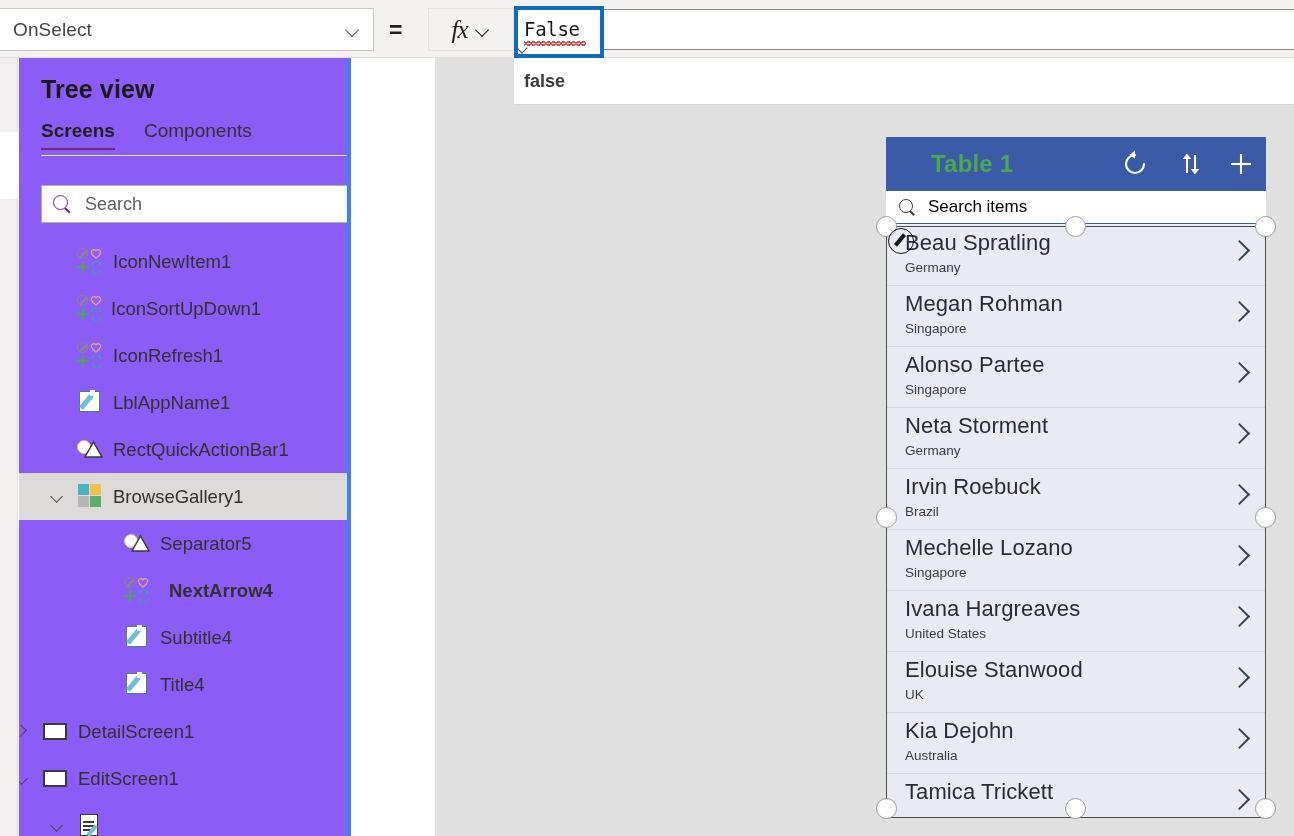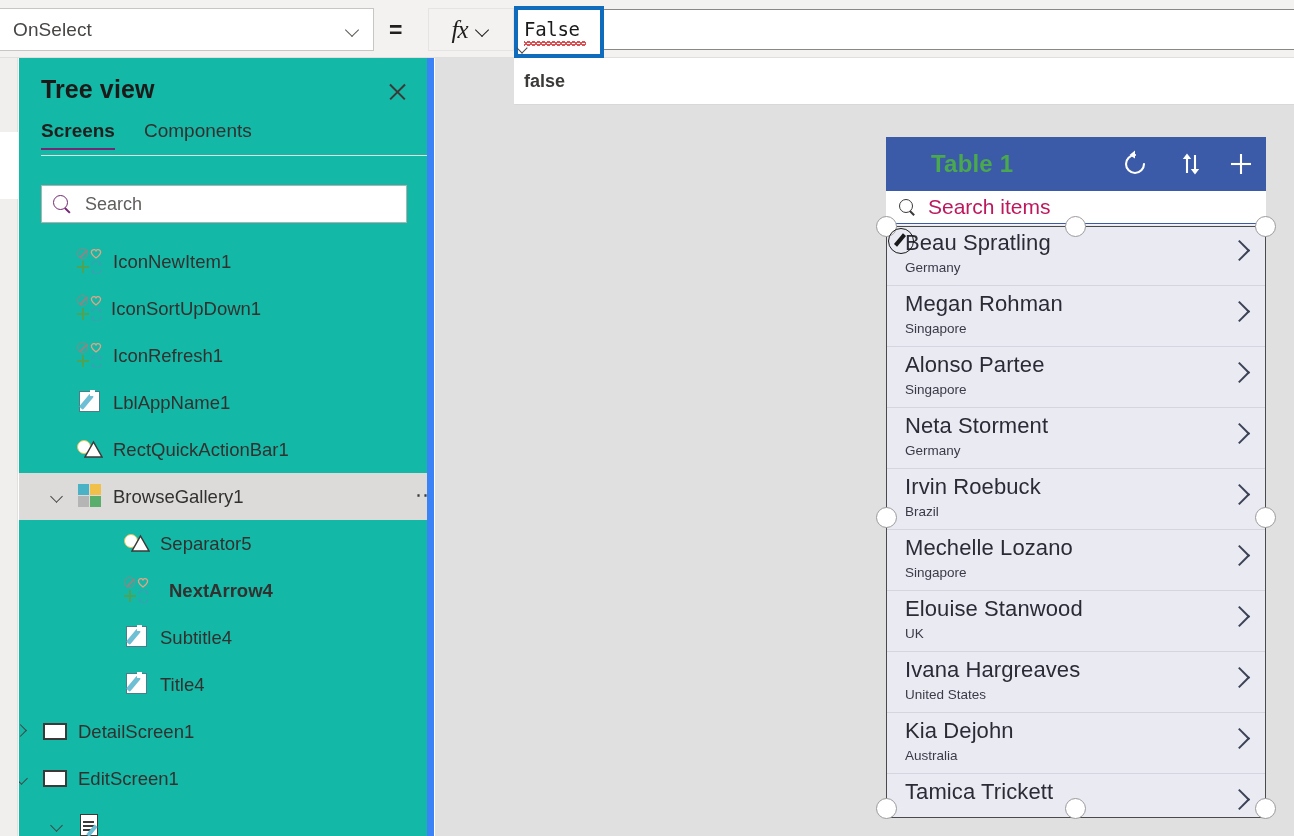--- a/index.html
+++ b/index.html
@@ -143,23 +143,23 @@
   }
   .rail-active {
     position: absolute; left: 0; top: 74px;
     width: 18px; height: 67px;
     background: #ffffff;
   }
 
   
   .treeview {
     position: absolute; left: 19px; top: 58px;
-    width: 415px; height: 778px;
-    background: #14b8a6;
-    border-right: 7px solid #3b82f6;
+    width: 332px; height: 778px;
+    background: #8b5cf6;
+    border-right: 4px solid #3b82f6;
     overflow: hidden;
   }
   .tv-header {
     position: absolute; left: 0; top: 0;
     width: 415px; height: 62px;
   }
   .tv-title {
     position: absolute; left: 22px; top: 17px;
     font-size: 25px; font-weight: 600; color: #1b1a19;
     letter-spacing: .1px;
@@ -429,21 +429,21 @@
     content: ""; position: absolute; left: 0; top: 0;
     width: 12px; height: 12px;
     border: 1.8px solid #3a3a3a; border-radius: 50%;
   }
   .gal-search .mag::after {
     content: ""; position: absolute; left: 10.5px; top: 11px;
     width: 6px; height: 1.8px; background: #3a3a3a;
     transform: rotate(45deg); transform-origin: left center;
   }
   .gal-search .ph {
-    font-size: 21px; color: #be185d;
+    font-size: 17px; color: #000000;
   }
 
   .gal-list {
     position: absolute; left: 0; top: 88px;
     width: 380px; height: 593px;
   }
   .gal-item {
     position: relative;
     width: 380px; height: 61px;
     background: #eaeaf3;
@@ -812,27 +812,27 @@
           <span class="name">Irvin Roebuck</span>
           <span class="sub">Brazil</span>
           <span class="arrow"></span>
         </div>
         <div class="gal-item">
           <span class="name">Mechelle Lozano</span>
           <span class="sub">Singapore</span>
           <span class="arrow"></span>
         </div>
         <div class="gal-item">
+          <span class="name">Ivana Hargreaves</span>
+          <span class="sub">United States</span>
+          <span class="arrow"></span>
+        </div>
+        <div class="gal-item">
           <span class="name">Elouise Stanwood</span>
           <span class="sub">UK</span>
-          <span class="arrow"></span>
-        </div>
-        <div class="gal-item">
-          <span class="name">Ivana Hargreaves</span>
-          <span class="sub">United States</span>
           <span class="arrow"></span>
         </div>
         <div class="gal-item">
           <span class="name">Kia Dejohn</span>
           <span class="sub">Australia</span>
           <span class="arrow"></span>
         </div>
         <div class="gal-item">
           <span class="name">Tamica Trickett</span>
           <span class="sub"></span>

